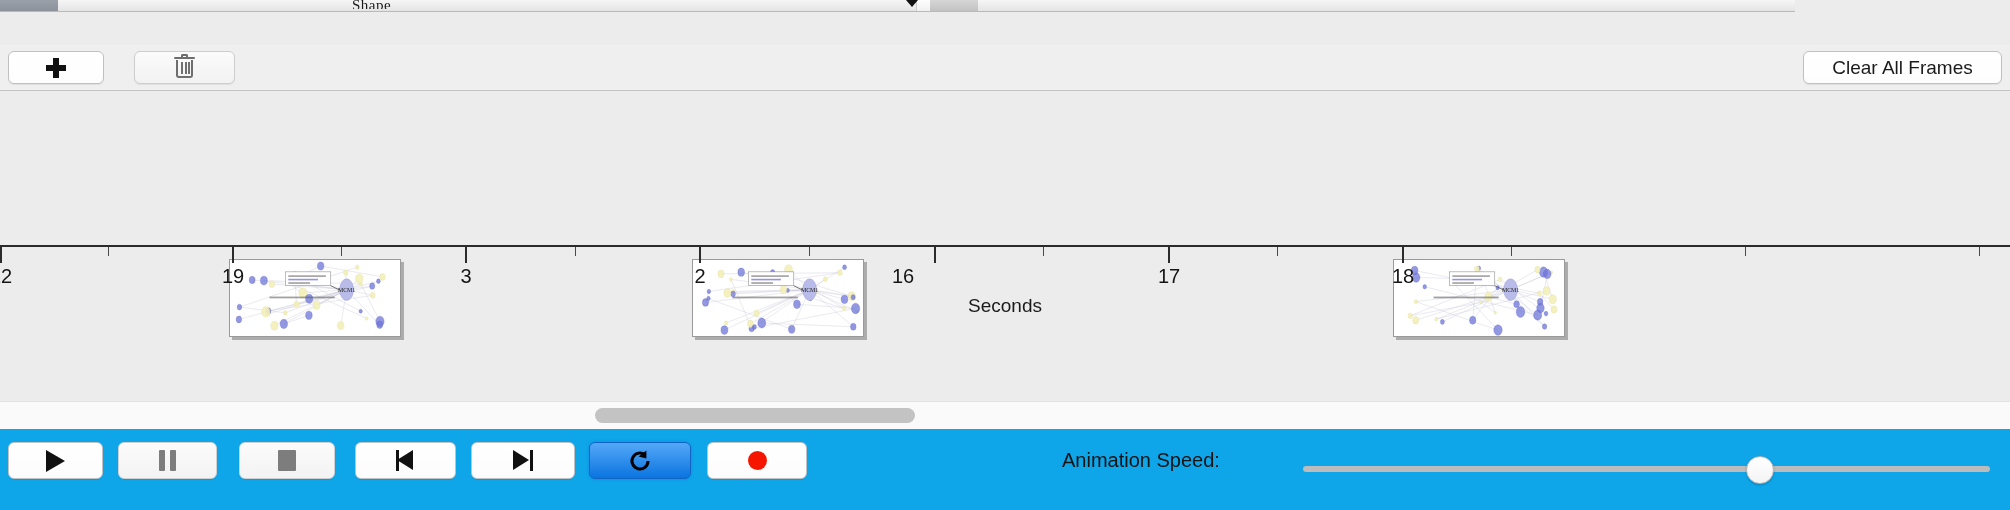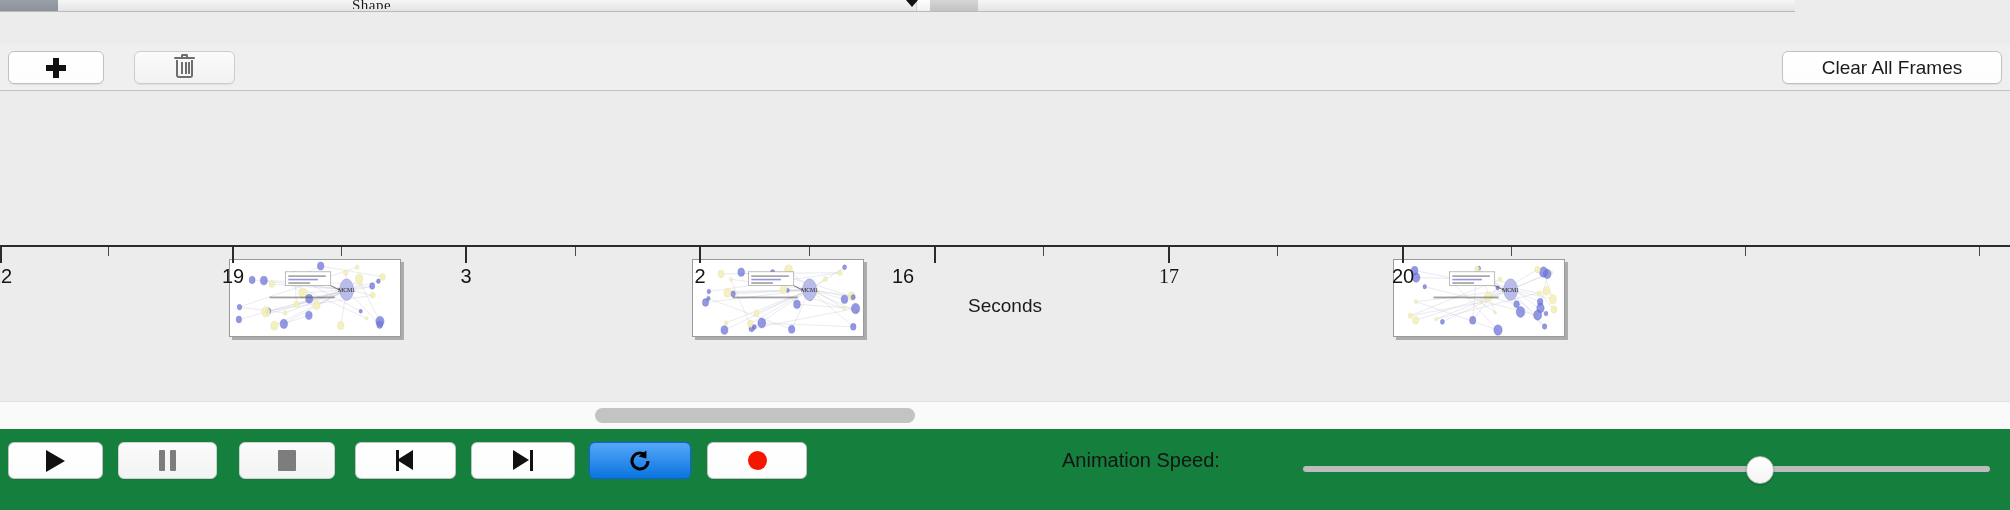--- a/index.html
+++ b/index.html
@@ -35,21 +35,21 @@
 
   
   .toolbar{position:absolute;left:0;top:45px;width:2010px;height:45px;
     background:#efefef;border-bottom:1px solid #c2c2c2;}
   .tbtn{position:absolute;top:6px;height:33px;border:1px solid #c0c0c0;border-radius:6px;
     background:linear-gradient(#ffffff,#fdfdfd);box-shadow:0 1px 1px rgba(0,0,0,.07);
     display:flex;align-items:center;justify-content:center;box-sizing:border-box;cursor:default;}
   .tbtn.dim{background:linear-gradient(#fbfbfb,#f2f2f2);border-color:#cdcdcd;}
   #btn-add{left:8px;width:96px;}
   #btn-del{left:134px;width:101px;}
-  #btn-clear{right:8px;width:220px;font-size:19px;color:#1b1b1b;}
+  #btn-clear{right:8px;width:199px;font-size:19px;color:#1b1b1b;}
   .plus{position:relative;width:20px;height:20px;}
   .plus:before,.plus:after{content:"";position:absolute;background:#111;}
   .plus:before{left:7px;top:0;width:6px;height:20px;}
   .plus:after{left:0;top:7px;width:20px;height:6px;}
   .trash{position:relative;width:17px;height:21px;}
   .trash .lid{position:absolute;left:-2px;top:0;width:21px;height:2px;background:#6e6e6e;border-radius:1px;}
   .trash .hdl{position:absolute;left:5px;top:-3px;width:7px;height:3px;border:2px solid #6e6e6e;
     border-bottom:none;border-radius:2px 2px 0 0;box-sizing:border-box;}
   .trash .body{position:absolute;left:0;top:3px;width:17px;height:18px;border:2px solid #6e6e6e;
     border-top:none;border-radius:0 0 3px 3px;box-sizing:border-box;}
@@ -73,21 +73,21 @@
     box-shadow:3px 3px 0 rgba(120,120,120,.55);overflow:hidden;cursor:default;}
   .frame .net{position:absolute;inset:0;}
 
   
   .hscroll{position:absolute;left:0;top:401px;width:2010px;height:27px;
     background:#fafafa;border-top:1px solid #e2e2e2;border-bottom:1px solid #9b9b9b;}
   .hthumb{position:absolute;left:595px;top:6px;width:320px;height:15px;
     border-radius:8px;background:#c3c3c3;cursor:default;}
 
   
-  .playbar{position:absolute;left:0;top:429px;width:2010px;height:81px;background:#15803d;}
+  .playbar{position:absolute;left:0;top:429px;width:2010px;height:81px;background:#0ea5e9;}
   .pbtn{position:absolute;top:13px;height:37px;border:1px solid #c2c2c2;border-radius:6px;
     background:linear-gradient(#ffffff,#fcfcfc);box-shadow:0 1px 1px rgba(0,0,0,.07);
     display:flex;align-items:center;justify-content:center;box-sizing:border-box;cursor:default;}
   .pbtn.dim{background:linear-gradient(#fbfbfb,#f3f3f3);border-color:#d0d0d0;}
   .pbtn.active{background:linear-gradient(#55a8f7,#0a74e0);border-color:#1264c4;
     box-shadow:0 0 3px rgba(20,110,220,.55);}
   #pb-play{left:8px;width:95px;}
   #pb-pause{left:118px;width:99px;}
   #pb-stop{left:239px;width:96px;}
   #pb-first{left:355px;width:101px;}
@@ -414,23 +414,23 @@
         <div class="ticklabel" style="left: 1px;">12</div>
         <div class="tick" style="left: 232px;"></div>
         <div class="ticklabel" style="left: 233px;">19</div>
         <div class="tick" style="left: 465px;"></div>
         <div class="ticklabel" style="left: 466px;">3</div>
         <div class="tick" style="left: 699px;"></div>
         <div class="ticklabel" style="left: 700px;">2</div>
         <div class="tick" style="left: 934px;"></div>
         <div class="ticklabel" style="left: 903px;">16</div>
         <div class="tick" style="left: 1168px;"></div>
-        <div class="ticklabel" style="left: 1169px; font-family: Liberation Serif, serif;">17</div>
+        <div class="ticklabel" style="left: 1169px;">17</div>
         <div class="tick" style="left: 1402px;"></div>
-        <div class="ticklabel" style="left: 1403px;">20</div>
+        <div class="ticklabel" style="left: 1403px;">18</div>
       </div>
     <div class="axis-title">Seconds</div>
   </div>
 
   <div class="hscroll">
     <div class="hthumb"></div>
   </div>
 
   <div class="playbar">
     <div class="pbtn" id="pb-play">

